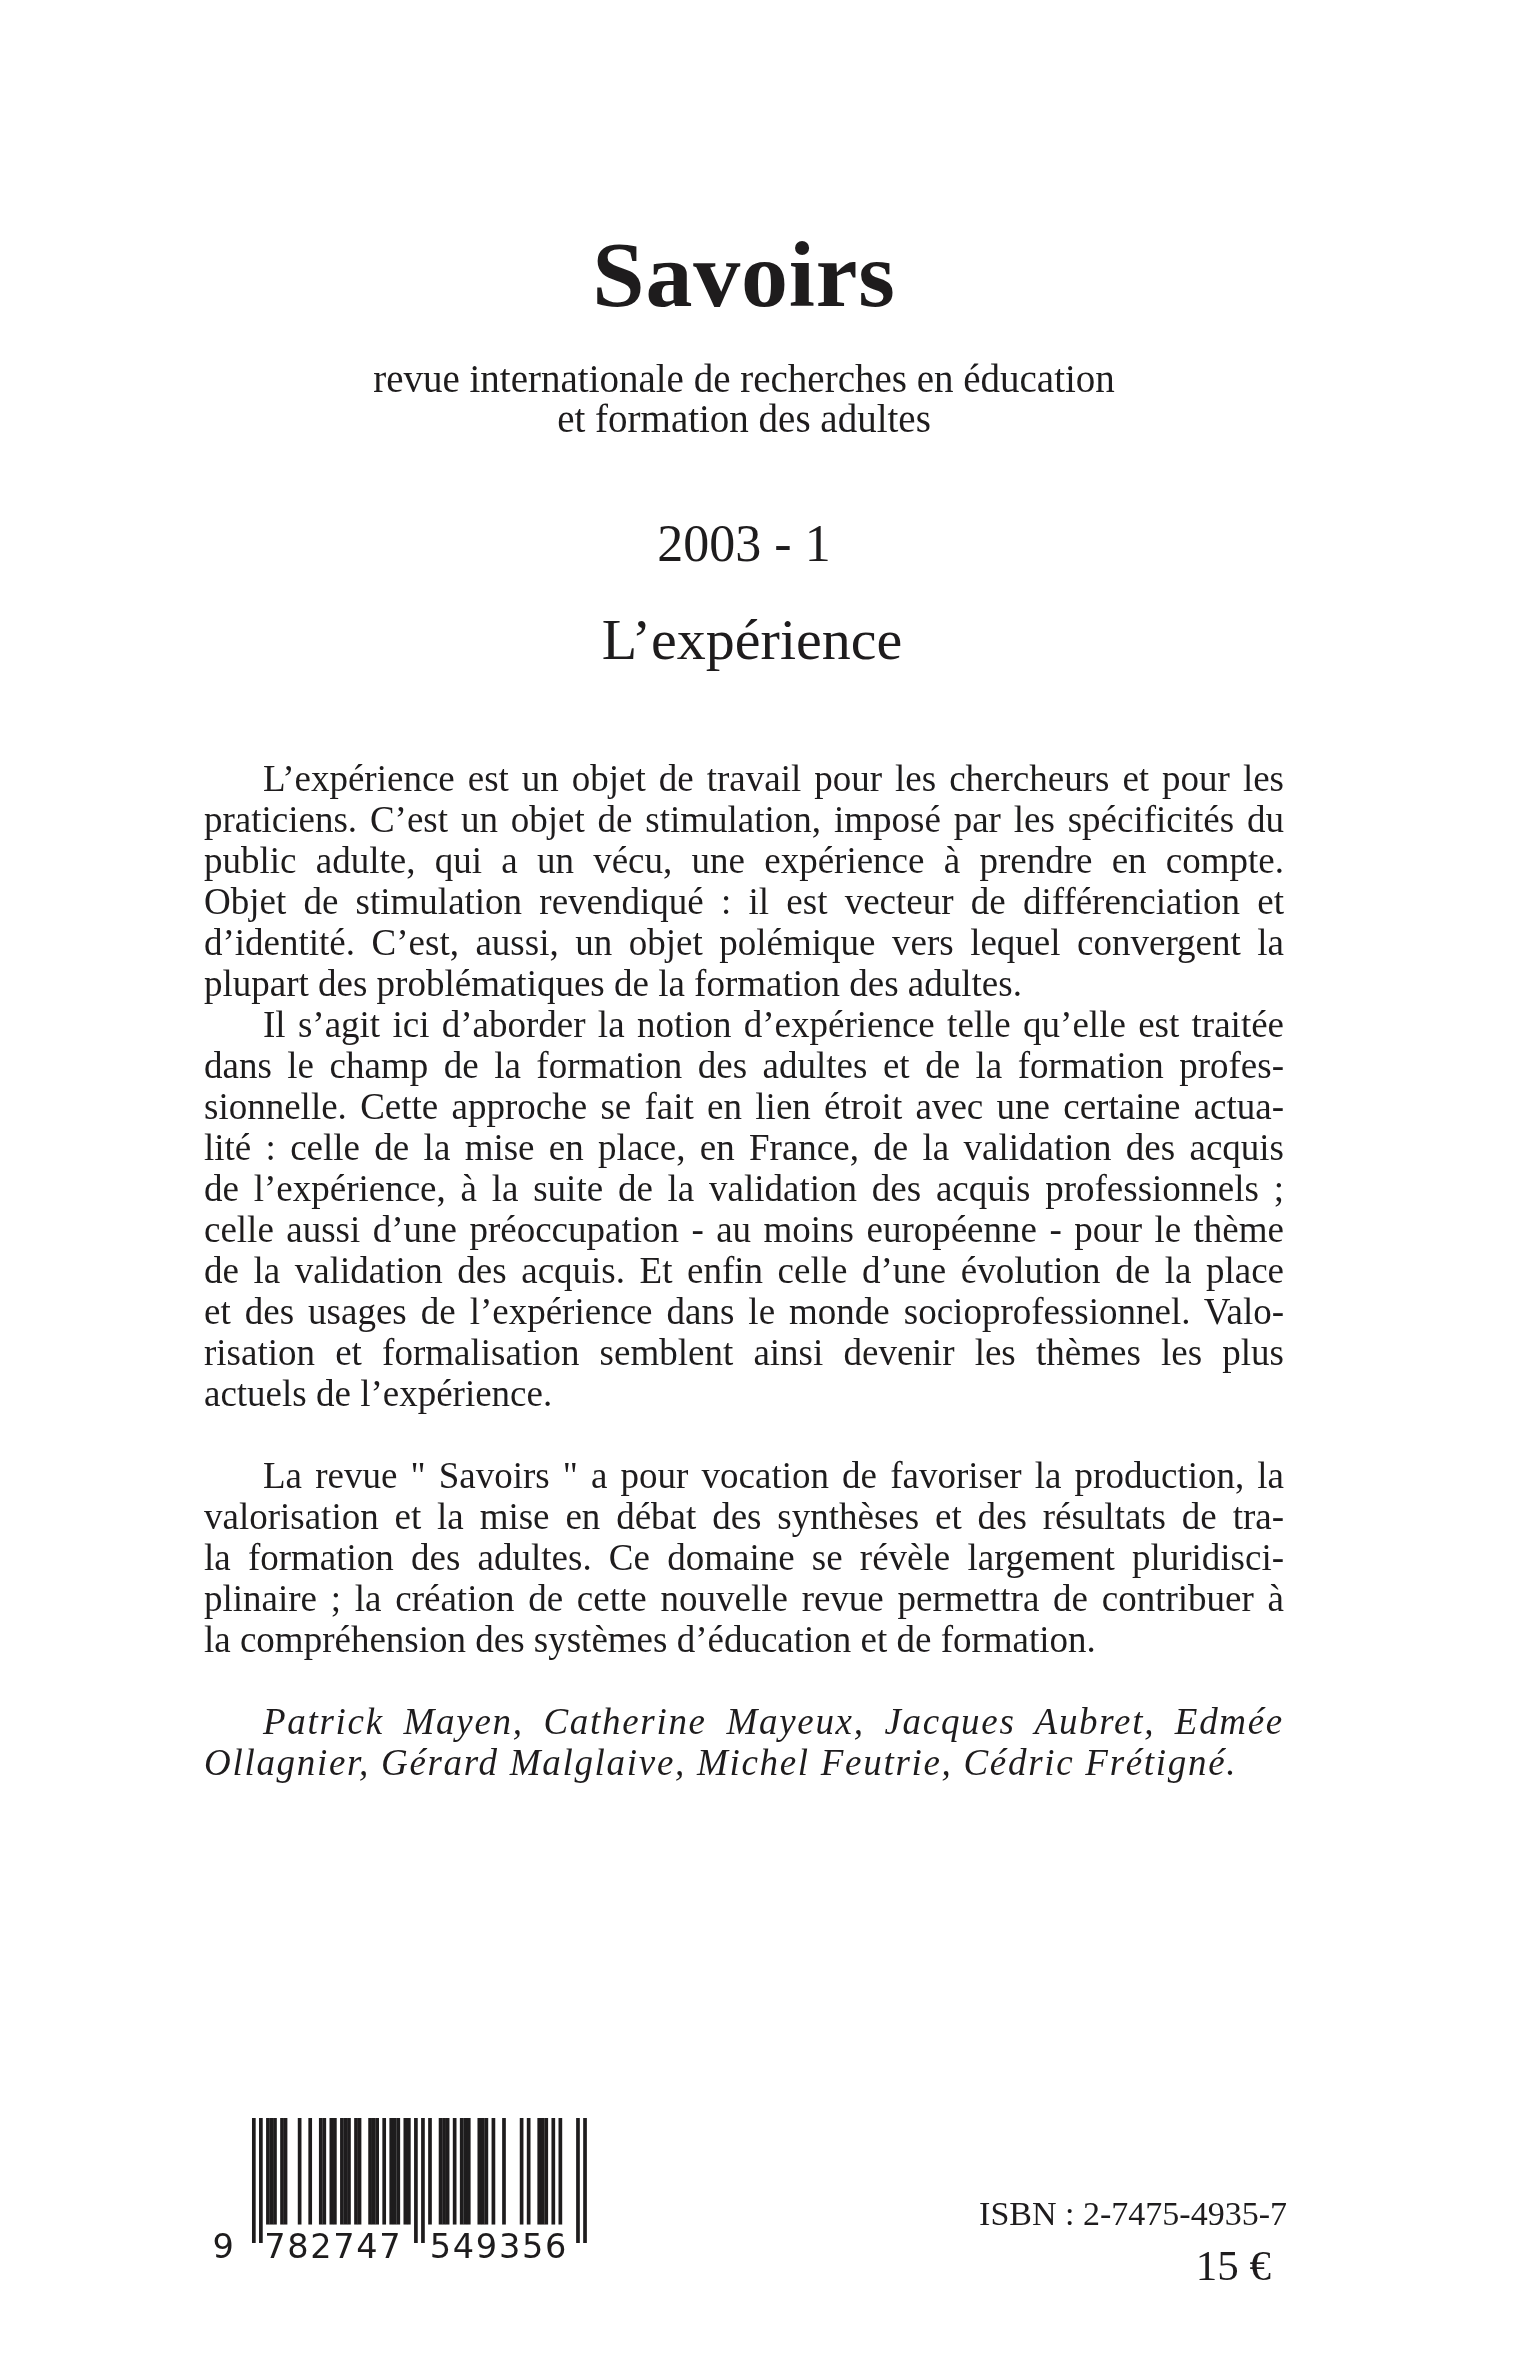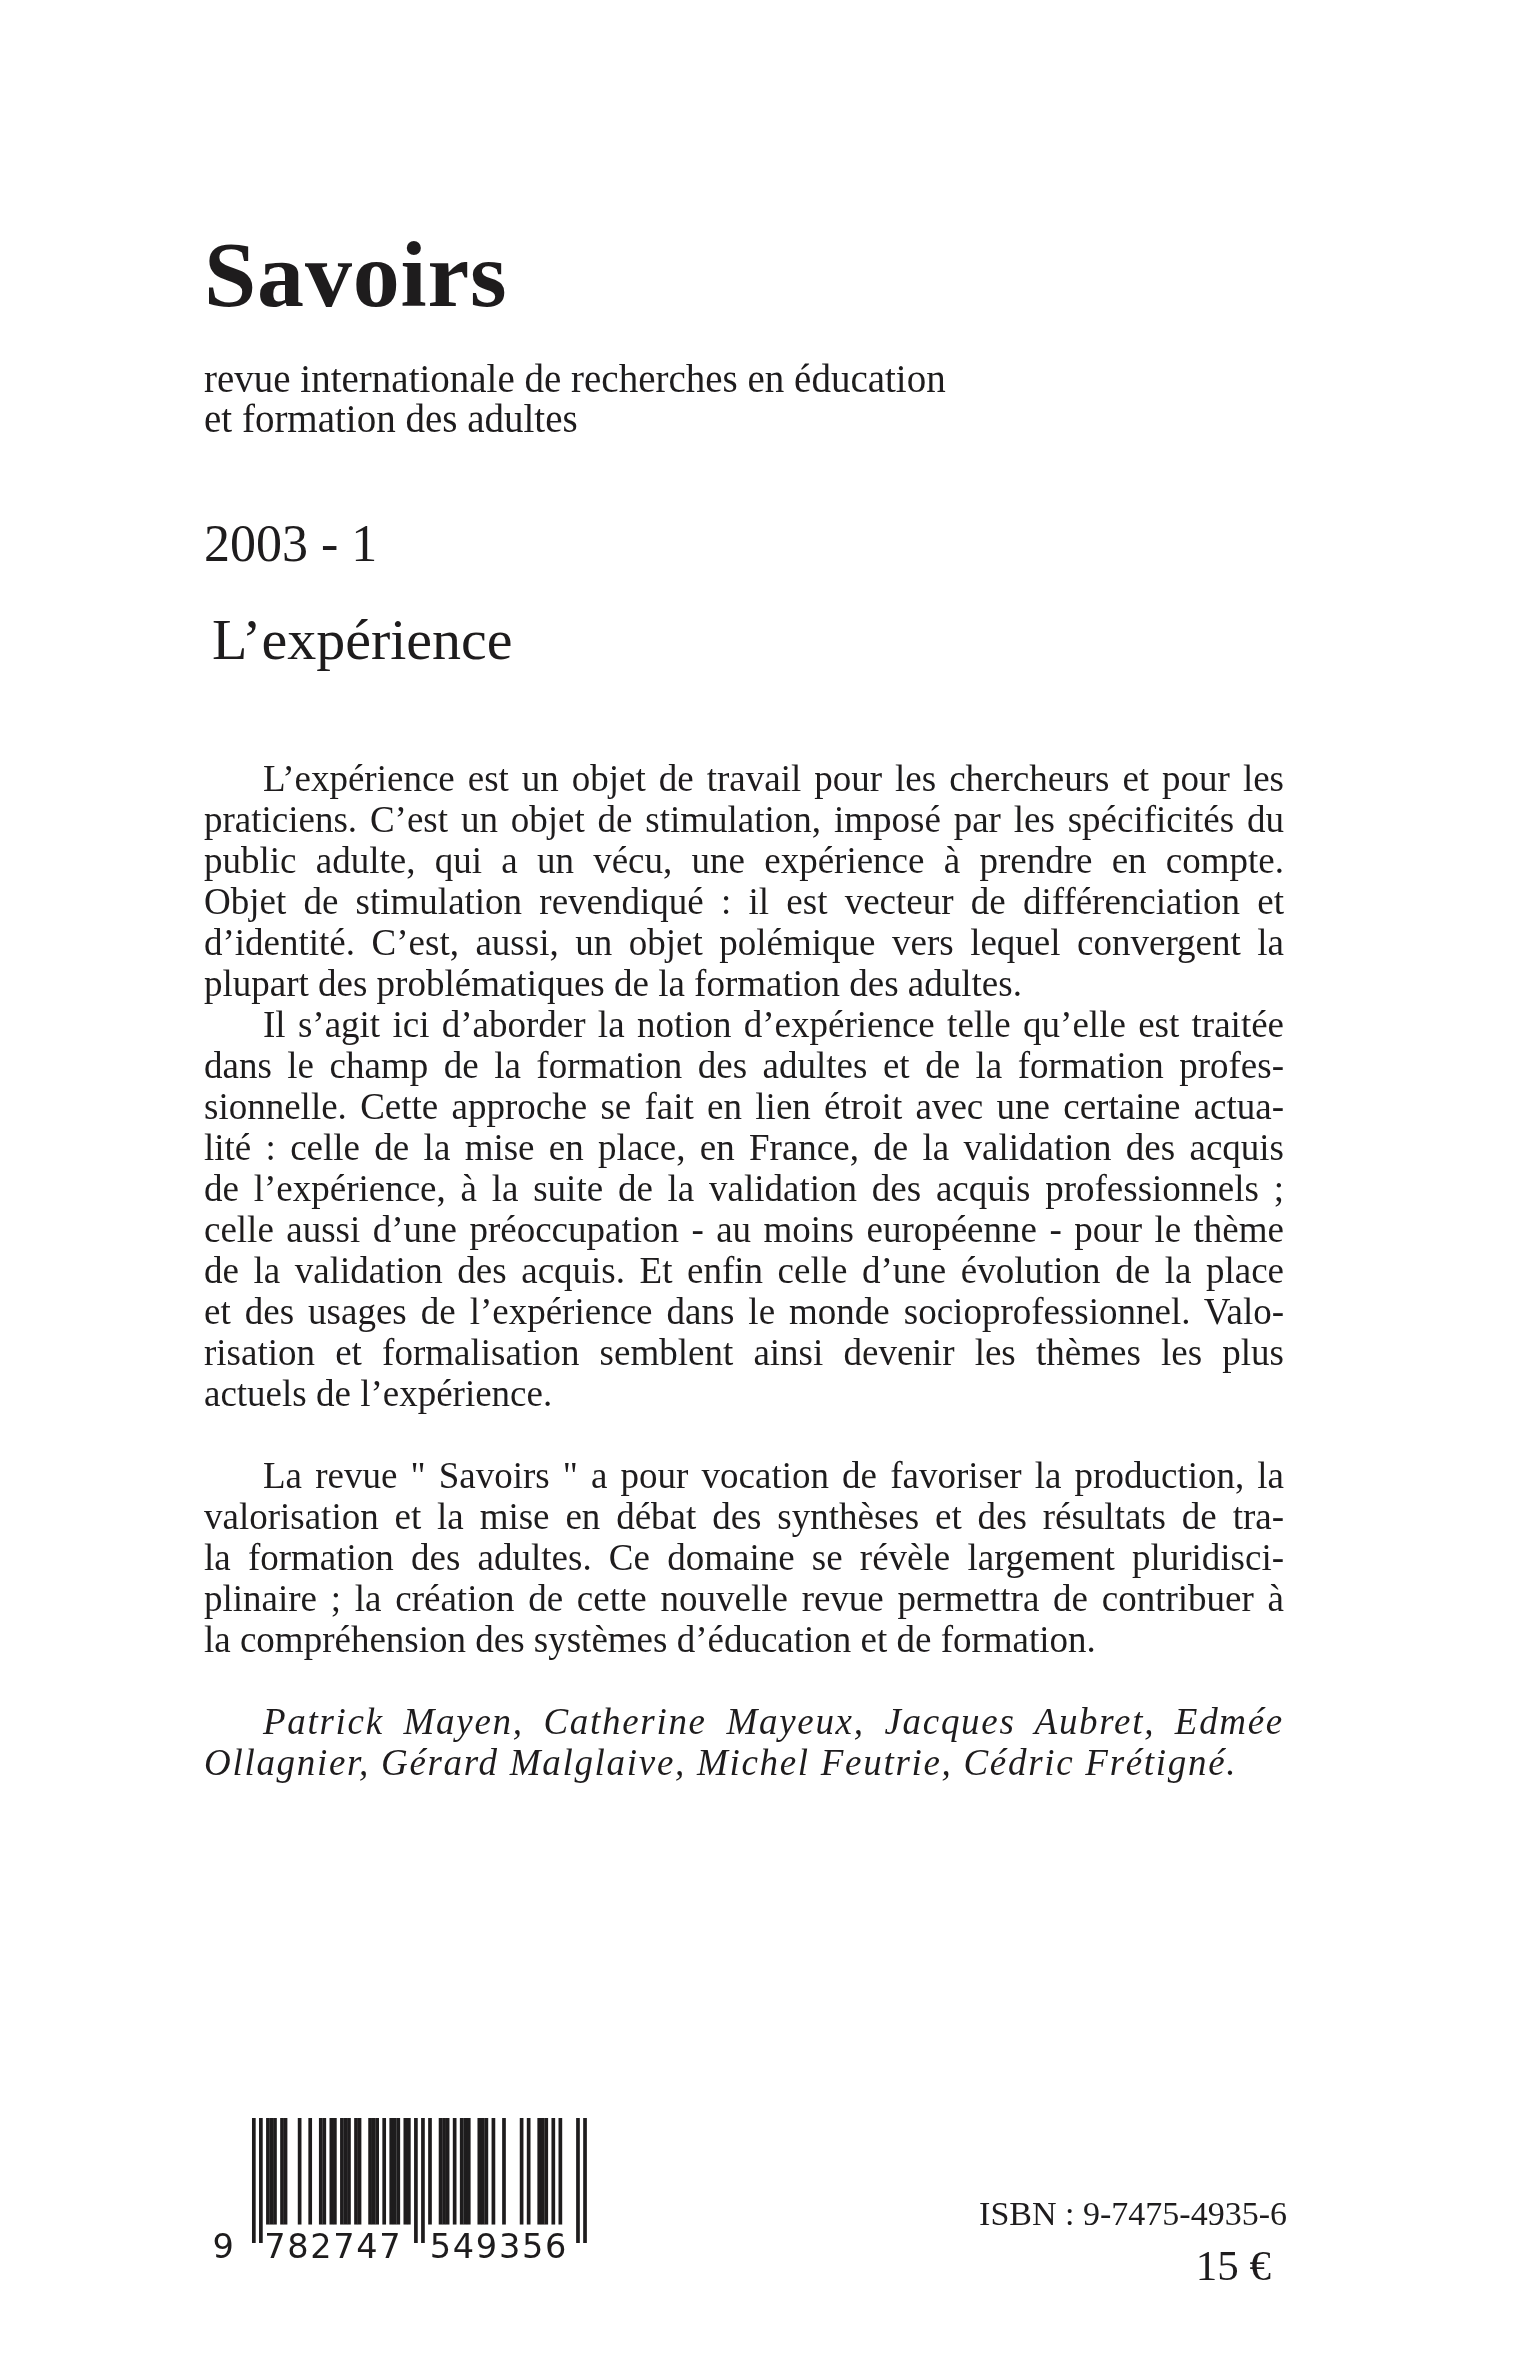--- a/index.html
+++ b/index.html
@@ -1,18 +1,18 @@
 <!DOCTYPE html>
 <html style="font-size:13.4px"><head>
 <meta charset="utf-8">
 <style>
   html, body { margin: 0; padding: 0; background: #ffffff; }
   body { width: 1535px; height: 2377px; position: relative; overflow: hidden; color: #1e1c1d; font-family: "Liberation Serif", "DejaVu Serif", serif; }
   .abs { position: absolute; }
-  .center { white-space: nowrap; }
+  .center { text-align: center; white-space: nowrap; }
   #title { left: 204px; width: 1080px; top: 220px; font-size: 94px; font-weight: bold; line-height: 109px; letter-spacing: 0.8px; }
   #subtitle { left: 204px; width: 1080px; top: 353px; font-size: 39px; line-height: 40px; }
   #subtitle div { height: 40px; line-height: 52px; }
   #issue { left: 204px; width: 1080px; top: 514px; font-size: 52px; line-height: 59px; }
   #theme { left: 212px; width: 1080px; top: 581px; font-size: 58px; line-height: 55px; margin-top: 31px; }
   #body { left: 204px; width: 1080px; top: 758px; font-size: 37px; }
   .para .line { height: 41px; line-height: 41px; text-align: justify; text-align-last: justify; white-space: nowrap; overflow: visible; font-family: Liberation Serif, serif; }
   .para .line.last { text-align-last: left; }
   .para .line.first { padding-left: 59px; }
   .para.spaced { margin-top: 41px; }
@@ -121,15 +121,15 @@
       <rect x="409.00" y="0" width="4.40" height="127" fill="#1e1c1d"></rect>
       <rect x="417.40" y="0" width="4.40" height="127" fill="#1e1c1d"></rect>
       <rect x="438.40" y="0" width="4.40" height="149" fill="#1e1c1d"></rect>
       <rect x="446.80" y="0" width="4.40" height="149" fill="#1e1c1d"></rect>
       <text x="5" y="167" font-family="&quot;DejaVu Sans&quot;, sans-serif" font-size="40" fill="#1e1c1d" text-anchor="start">9</text>
       <text x="66.6" y="167" font-family="&quot;DejaVu Sans&quot;, sans-serif" font-size="40" fill="#1e1c1d" text-anchor="start" letter-spacing="2">782747</text>
       <text x="264" y="167" font-family="&quot;DejaVu Sans&quot;, sans-serif" font-size="40" fill="#1e1c1d" text-anchor="start" letter-spacing="2">549356</text>
     </svg>
 </div>
 
-<div class="abs" id="isbn">ISBN : 9-7475-4935-6</div>
+<div class="abs" id="isbn">ISBN : 2-7475-4935-7</div>
 <div class="abs" id="price">15 €</div>
 
 
 </body></html>

